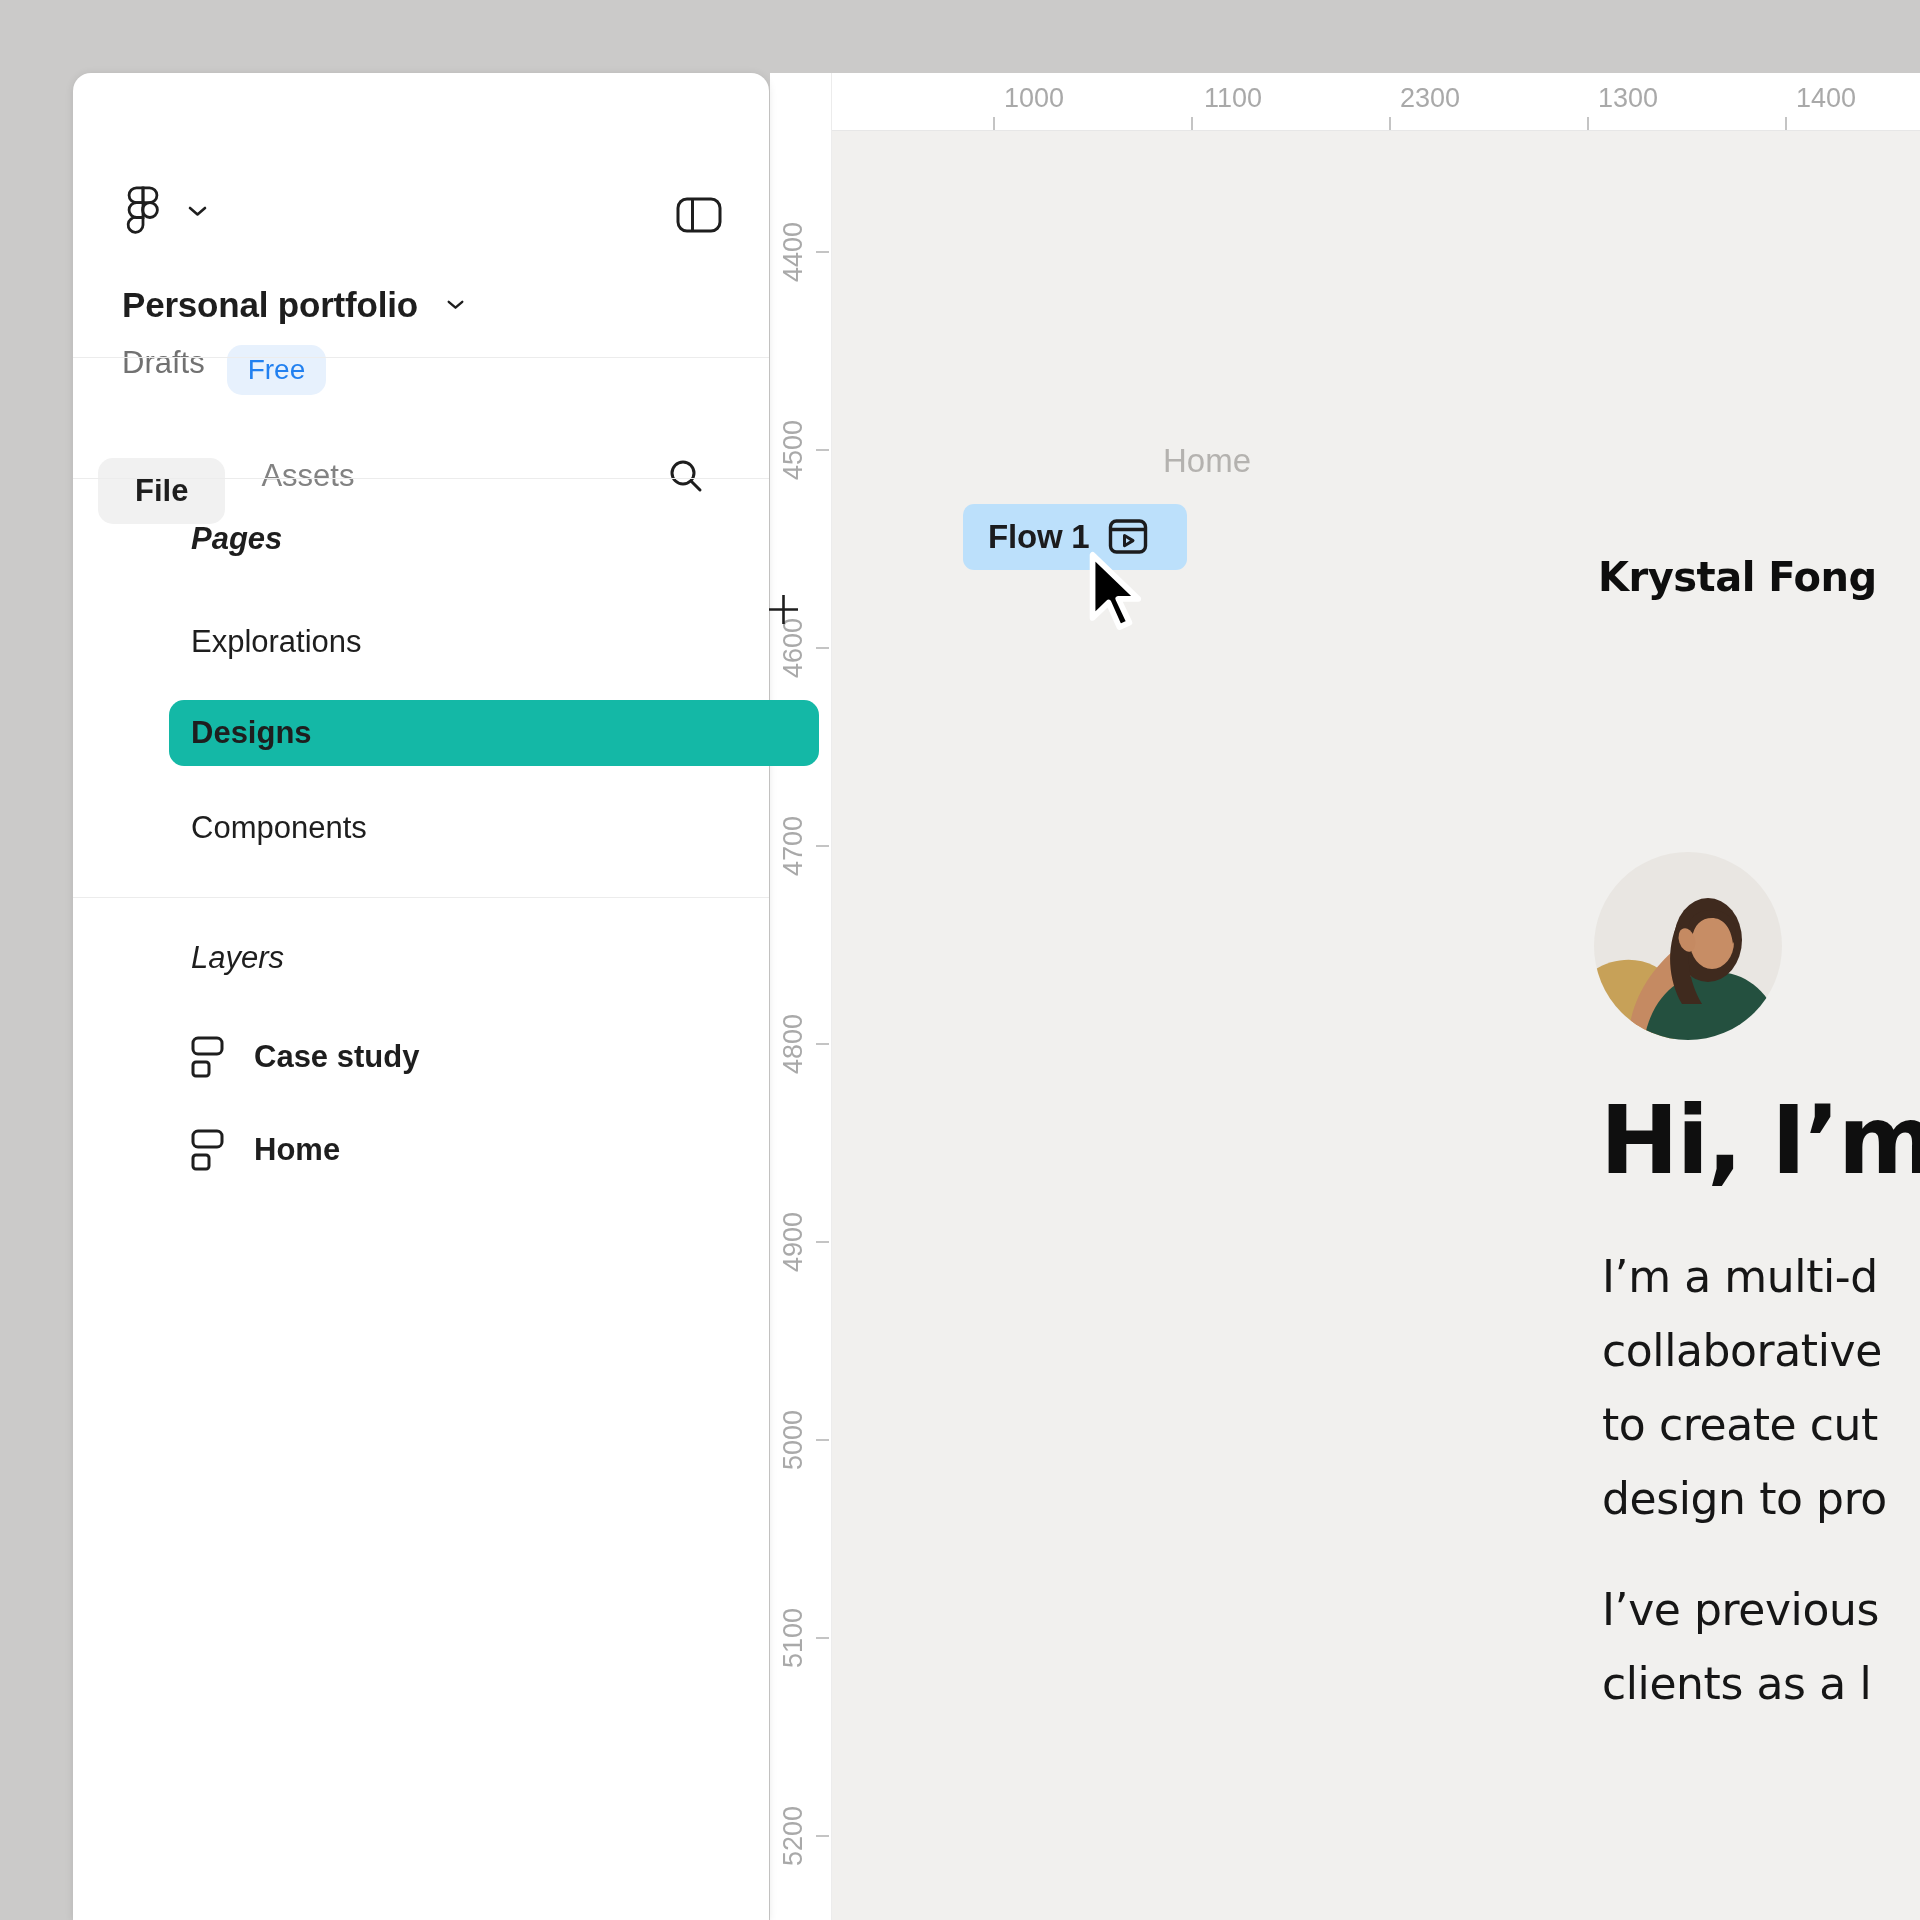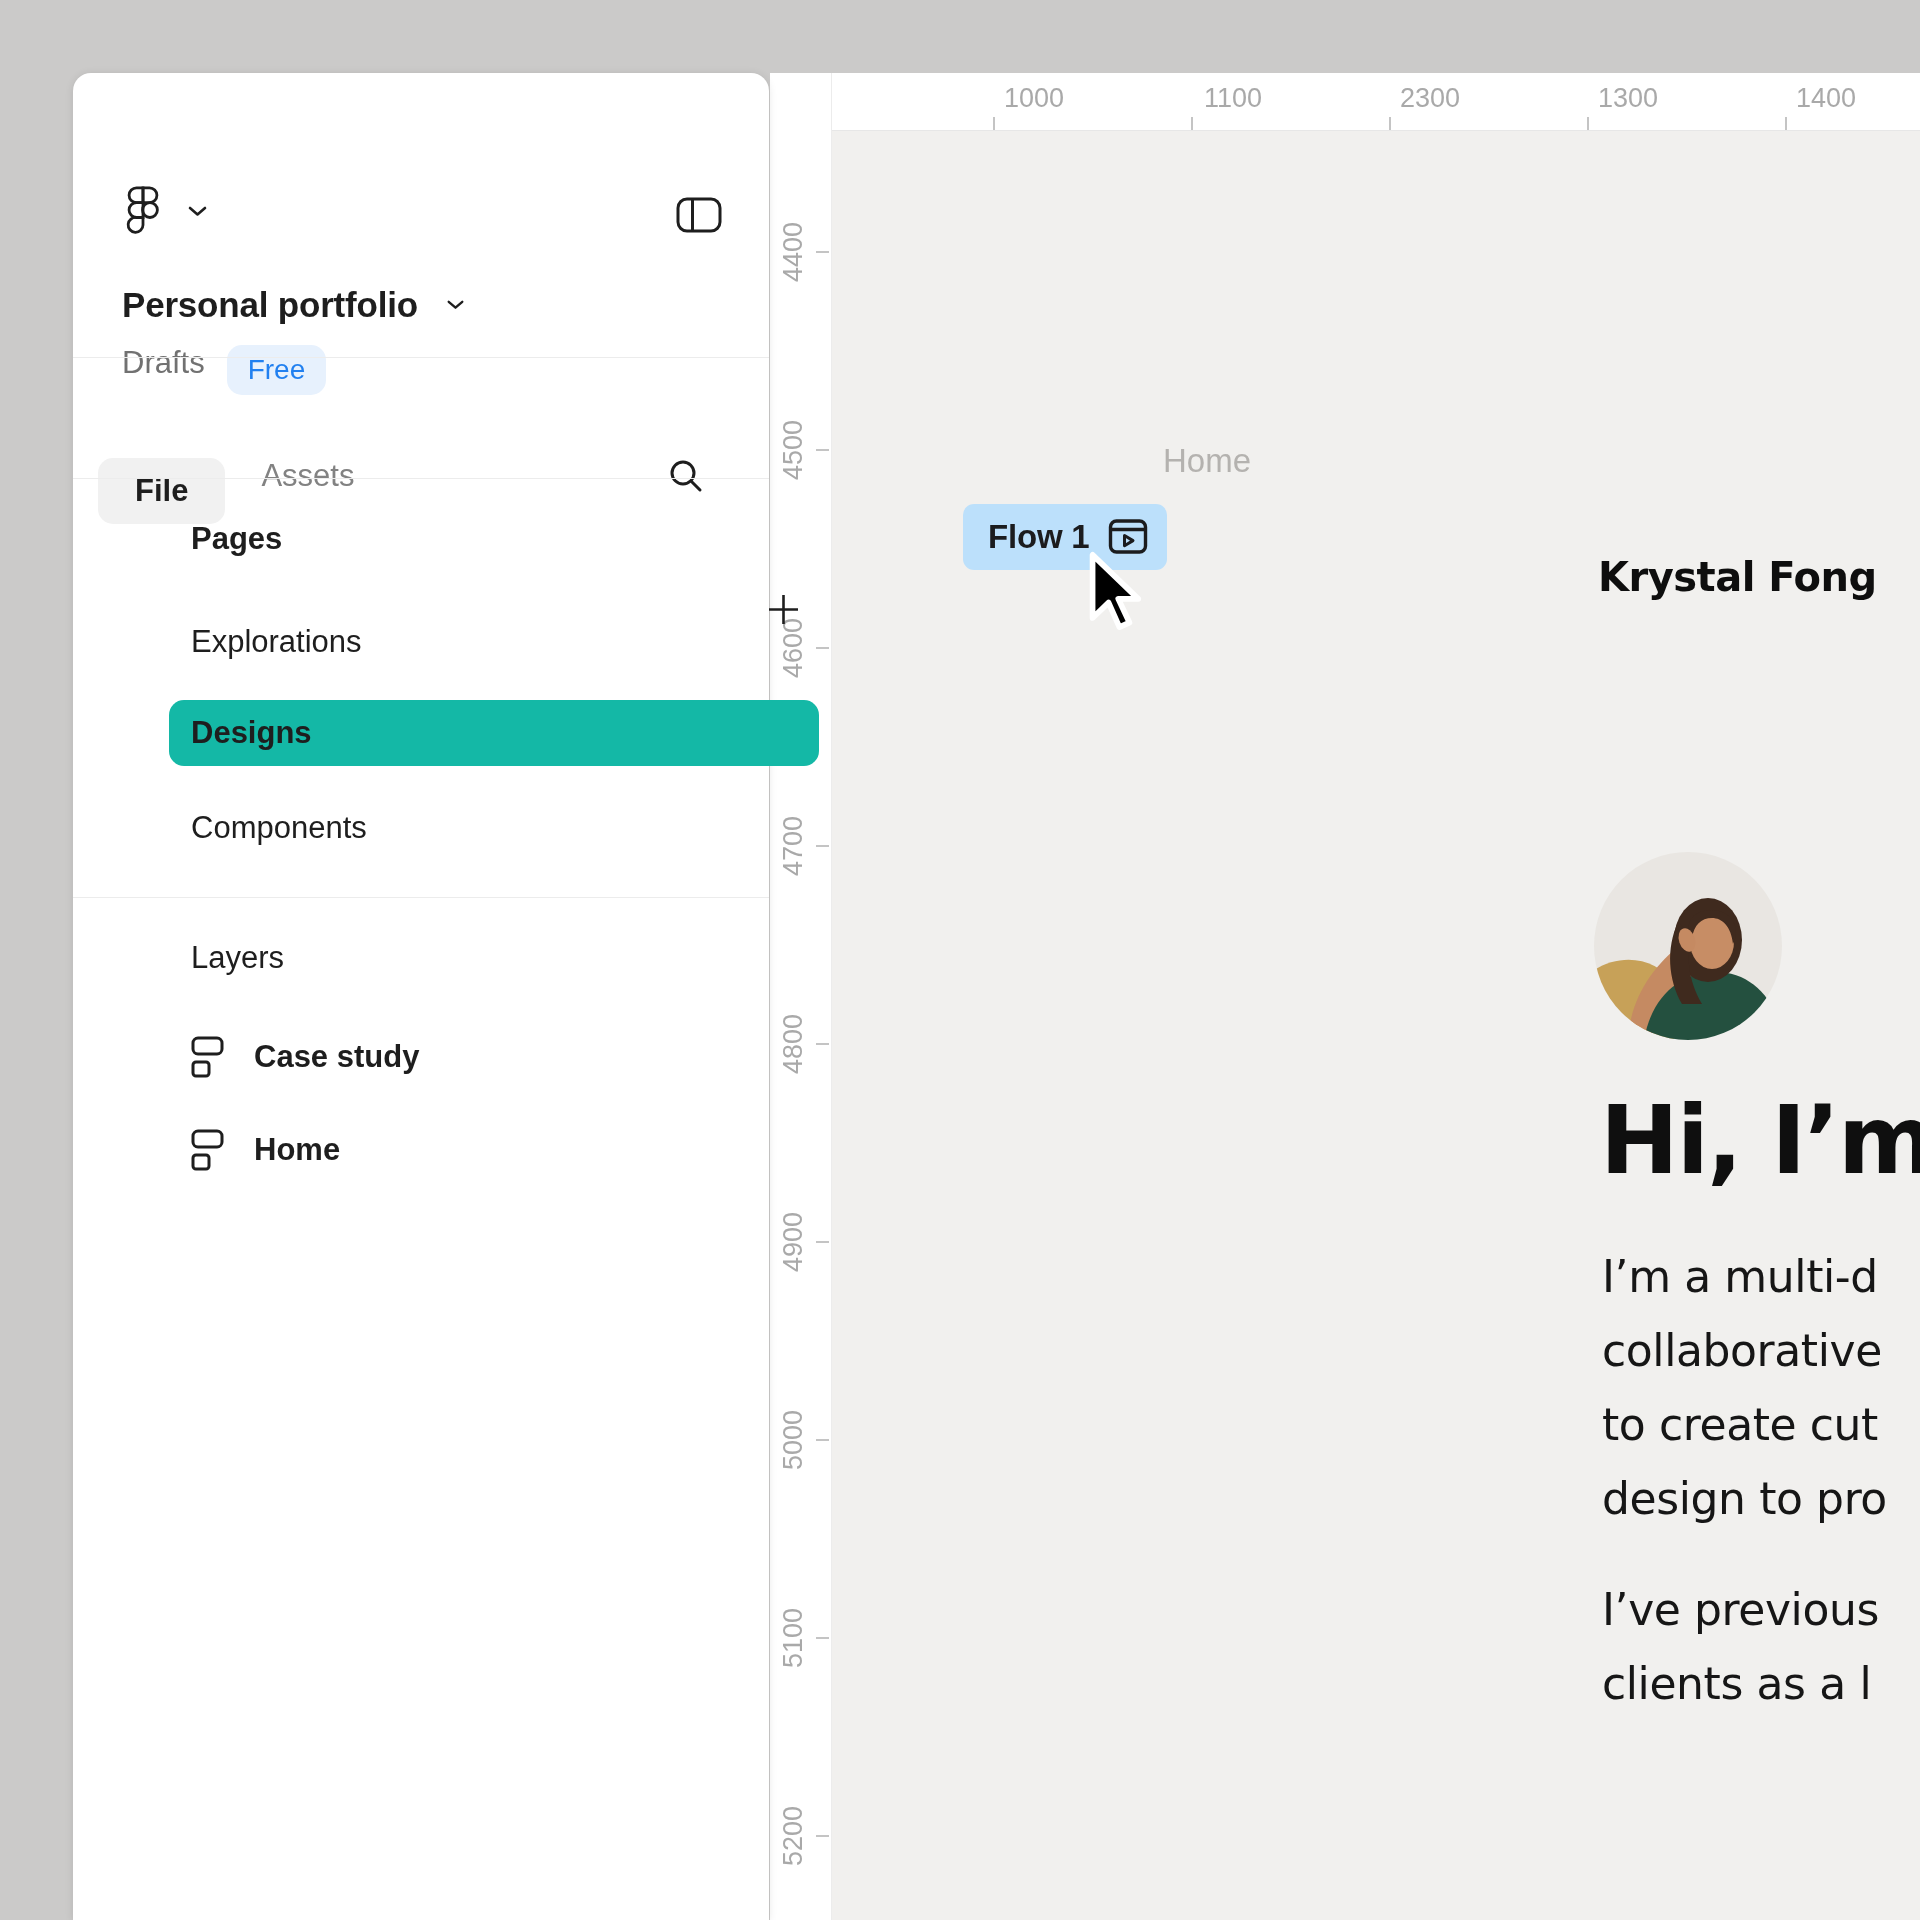--- a/index.html
+++ b/index.html
@@ -21,41 +21,41 @@
   .sb-title-row{position:absolute;left:49px;top:212px;display:flex;align-items:center;gap:28px;}
   .sb-title{font-size:35px;font-weight:700;color:#1e1e1e;letter-spacing:-.2px;}
   .sb-sub-row{position:absolute;left:49px;top:272px;display:flex;align-items:flex-start;gap:22px;}
   .sb-drafts{font-size:31px;color:#717171;}
   .free-badge{background:#e7f1fd;color:#2180f0;font-size:28px;line-height:1;
     padding:11px 21px;border-radius:15px;font-weight:400;}
   .tab-row{position:absolute;left:25px;top:385px;width:646px;display:flex;align-items:flex-start;}
   .tab-file{background:#f1f1f1;border-radius:15px;padding:15px 37px;font-size:31px;font-weight:700;color:#1e1e1e;}
   .tab-assets{margin-left:36px;font-size:31px;color:#828282;}
   .tab-spacer{flex:1;}
-  .section-label{position:absolute;left:118px;font-size:31px;color:#1e1e1e;}
+  .section-label{position:absolute;left:118px;font-size:31px;color:#1e1e1e;font-style:italic;}
   .bold{font-weight:700;}
   .plus-btn{position:absolute;left:692px;top:518px;}
   .page-item{position:absolute;left:96px;width:650px;height:66px;display:flex;align-items:center;
     border-radius:15px;font-size:31px;color:#1e1e1e;padding-left:22px;box-sizing:border-box;}
   .page-item.selected{background:#14b8a6;font-weight:700;}
   .layer-item{position:absolute;left:118px;display:flex;align-items:center;gap:26px;
     font-size:31px;font-weight:700;color:#1e1e1e;}
   
   .ruler-left{position:absolute;left:770px;top:73px;bottom:0;width:61px;background:#ffffff;border-right:1px solid #ececec;}
   .ruler-top{position:absolute;left:832px;top:73px;right:0;height:57px;background:#ffffff;border-bottom:1px solid #e7e7e7;}
   .hlab{position:absolute;top:10px;width:140px;margin-left:-70px;text-align:right;
     font-size:27px;color:#a9a9a9;}
   .htick{position:absolute;top:44px;width:2px;height:13px;background:#c4c4c4;}
   .vlab{position:absolute;left:23px;font-size:27px;color:#a9a9a9;white-space:nowrap;
     transform:translate(-50%,-50%) rotate(-90deg);}
   .vtick{position:absolute;left:46px;width:13px;height:2px;background:#c4c4c4;}
   
   .canvas{position:absolute;left:832px;top:130px;right:0;bottom:0;background:#f1f0ee;}
   .frame-label{position:absolute;left:1163px;top:442px;font-size:33px;color:#b4b2af;}
-  .flow-badge{position:absolute;left:963px;top:504px;width:204px;height:66px;background:#bce0fb;
+  .flow-badge{position:absolute;left:963px;top:504px;width:224px;height:66px;background:#bce0fb;
     border-radius:11px;display:flex;align-items:center;box-sizing:border-box;padding-left:25px;gap:19px;
     font-size:33px;font-weight:700;color:#1b1c1e;letter-spacing:-.2px;}
   .cursor{position:absolute;left:1084px;top:550px;}
   .author{position:absolute;left:1598px;top:554px;font-family:"DejaVu Sans",sans-serif;
     font-size:40px;font-weight:800;color:#0e0e0e;letter-spacing:-.5px;white-space:nowrap;}
   .avatar{position:absolute;left:1594px;top:852px;width:188px;height:188px;border-radius:50%;overflow:hidden;}
   .hero-heading{position:absolute;left:1600px;top:1086px;font-family:"DejaVu Sans",sans-serif;
     font-size:94px;font-weight:800;color:#0f0f0f;letter-spacing:-2px;white-space:nowrap;}
   .para{position:absolute;left:1602px;font-family:"DejaVu Sans",sans-serif;
     font-size:44px;line-height:74px;color:#161616;letter-spacing:-.4px;}

